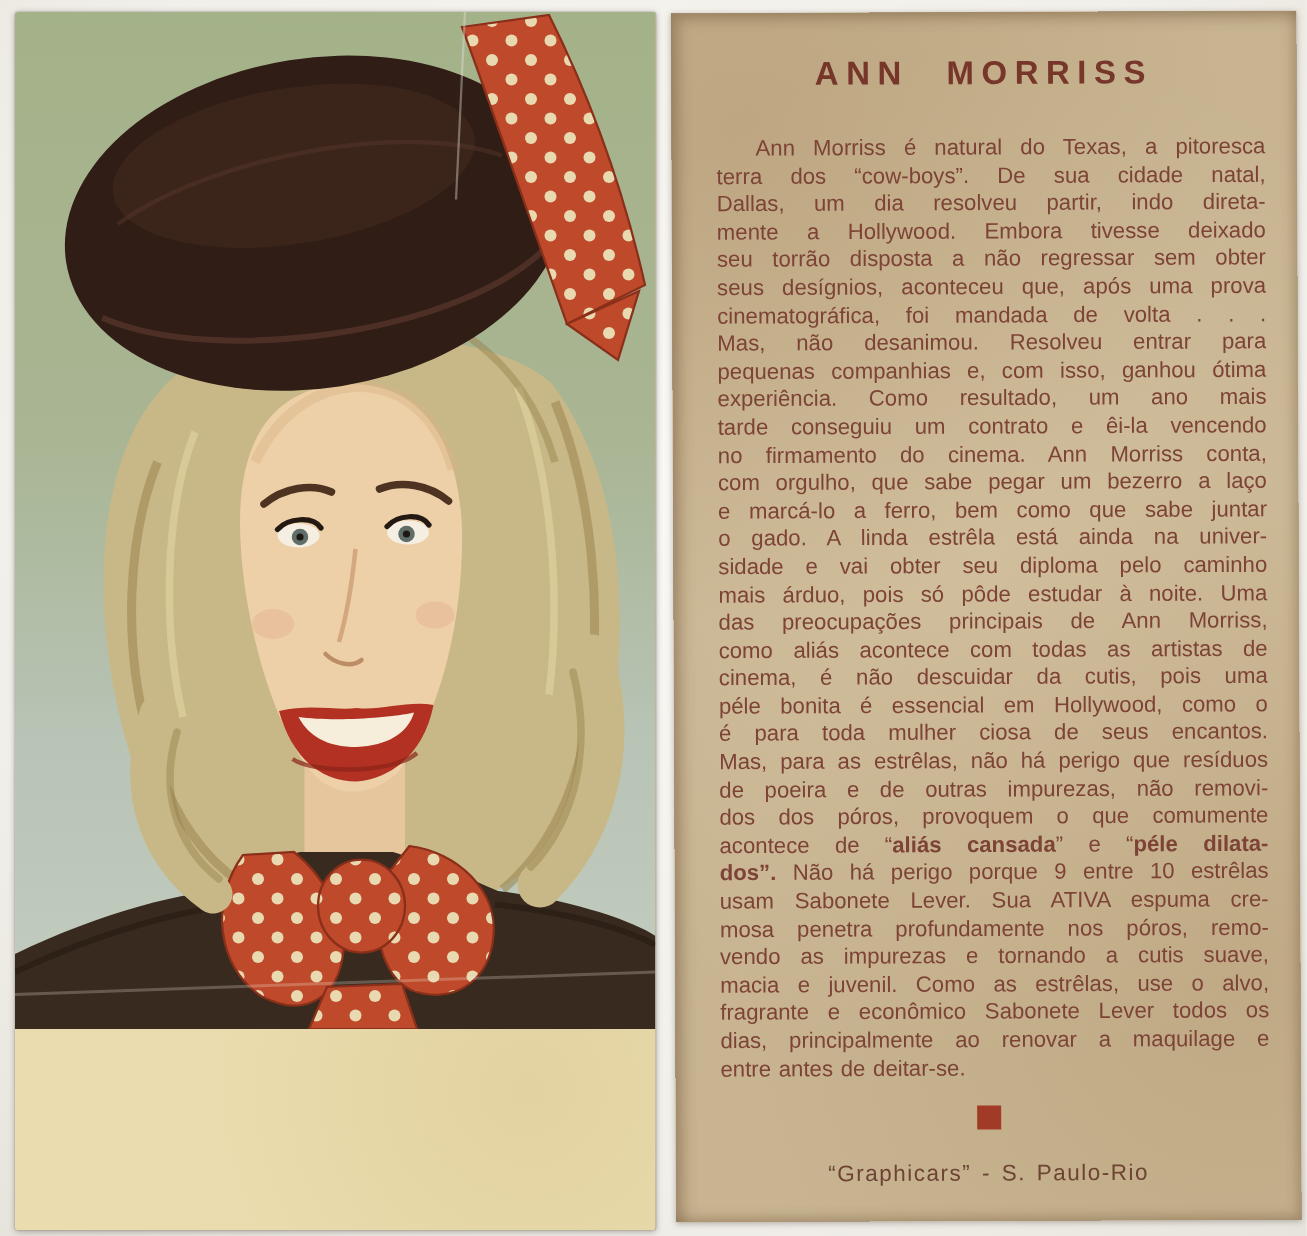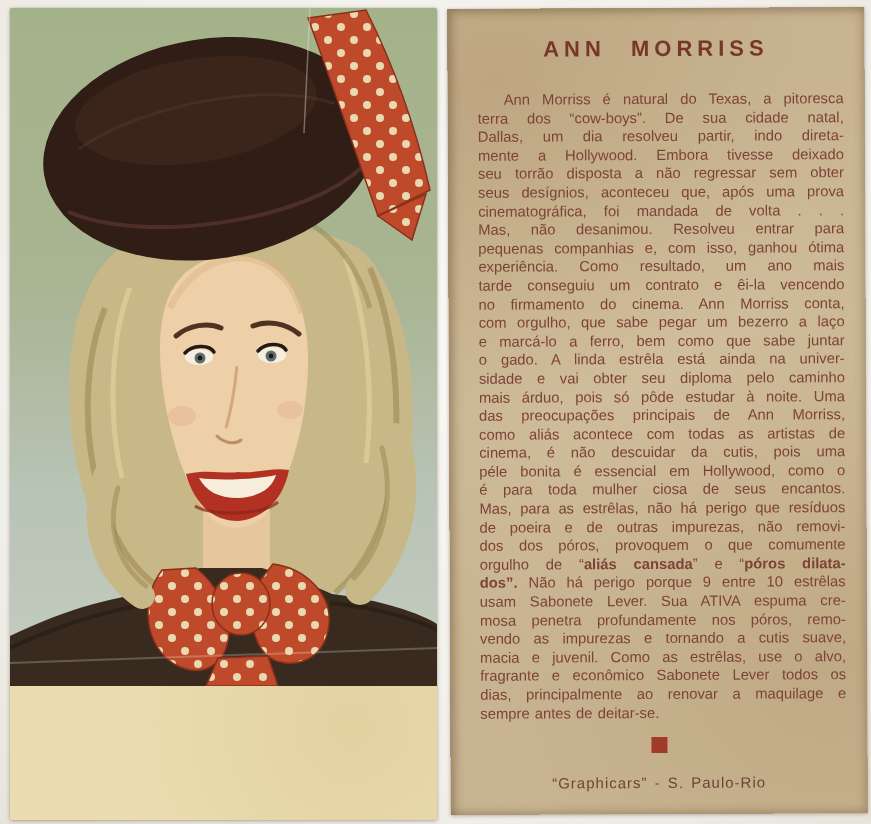--- a/index.html
+++ b/index.html
@@ -197,25 +197,25 @@
       <div class="bline"><span>sidade e vai obter seu diploma pelo caminho</span></div>
       <div class="bline"><span>mais árduo, pois só pôde estudar à noite.  Uma</span></div>
       <div class="bline"><span>das preocupações principais de Ann Morriss,</span></div>
       <div class="bline"><span>como aliás acontece com todas as artistas de</span></div>
       <div class="bline"><span>cinema, é não descuidar da cutis, pois uma</span></div>
       <div class="bline"><span>péle bonita é essencial em Hollywood, como o</span></div>
       <div class="bline"><span>é para toda mulher ciosa de seus encantos.</span></div>
       <div class="bline"><span>Mas, para as estrêlas, não há perigo que resíduos</span></div>
       <div class="bline"><span>de poeira e de outras impurezas, não removi-</span></div>
       <div class="bline"><span>dos dos póros, provoquem o que comumente</span></div>
-      <div class="bline"><span>orgulho de “</span><b>aliás cansada</b><span>” e “</span><b>póros dilata-</b><span></span></div>
+      <div class="bline"><span>acontece de “</span><b>aliás cansada</b><span>” e “</span><b>péle dilata-</b><span></span></div>
       <div class="bline"><span></span><b>dos”.</b><span> Não há perigo porque 9 entre 10 estrêlas</span></div>
       <div class="bline"><span>usam Sabonete Lever. Sua ATIVA espuma cre-</span></div>
       <div class="bline"><span>mosa penetra profundamente nos póros, remo-</span></div>
       <div class="bline"><span>vendo as impurezas e tornando a cutis suave,</span></div>
       <div class="bline"><span>macia e juvenil.  Como as estrêlas, use o alvo,</span></div>
       <div class="bline"><span>fragrante e econômico Sabonete Lever todos os</span></div>
       <div class="bline"><span>dias, principalmente ao renovar a maquilage e</span></div>
-      <div class="bline"><span>sempre antes de deitar-se.</span></div>
+      <div class="bline"><span>entre antes de deitar-se.</span></div>
     </div>
   <div class="ornament-square"></div>
   <div class="back-footer">“Graphicars” - S. Paulo-Rio</div>
 </div>
 
 </body></html>

